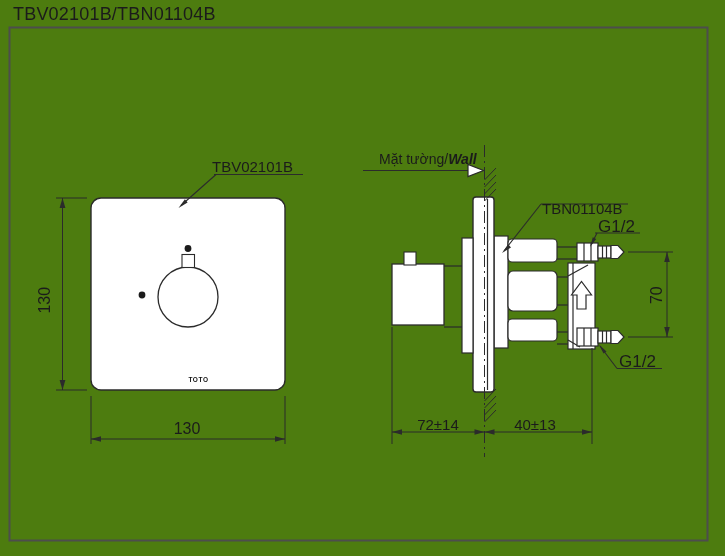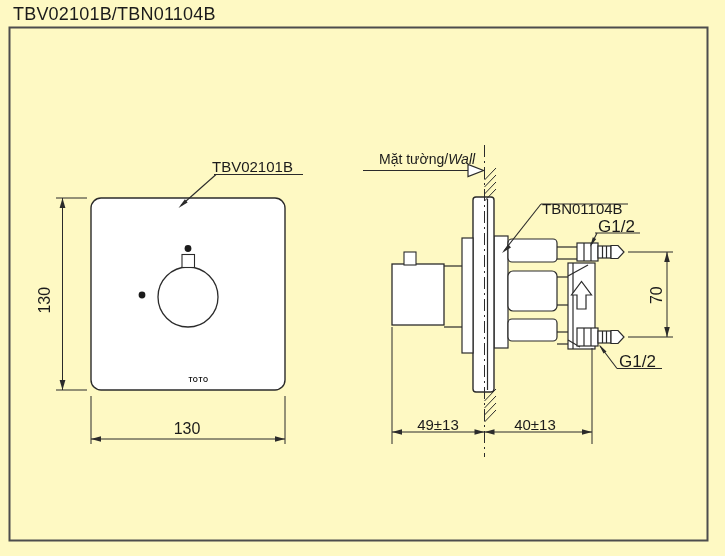--- a/index.html
+++ b/index.html
@@ -1,38 +1,38 @@
 <!DOCTYPE html>
 <html><head>
 <meta charset="utf-8">
 <style>
   html,body{margin:0;padding:0;background:#ffffff;}
   #stage{
     position:relative;
     width:725px;height:556px;
-    background:#fef9c3;
+    background:#4d7c0f;
     font-family:"Liberation Sans",sans-serif;
     overflow:hidden;
   }
   svg{position:absolute;left:0;top:0;}
   .lbl{
     position:absolute;
     color:#1b1b1b;
     white-space:nowrap;
     line-height:1.15;
     font-family:"Liberation Sans",sans-serif;
   }
   .title{font-size:18px;letter-spacing:0.2px;}
   .part{font-size:15px;}
   .dim{font-size:15px;text-align:center;}
   .dimbig{font-size:16px;text-align:center;}
   .rot{transform:rotate(-90deg);}
   .thread{font-size:17px;}
   .wall{font-size:14px;}
-  .wall .en{font-style:italic;}
+  .wall .en{font-style:italic;font-weight:bold;}
   .logo{
     font-size:6.5px;font-weight:bold;letter-spacing:0.6px;
     text-align:center;color:#111;
   }
 </style>
 </head>
 <body>
 
 <div id="stage">
 
@@ -187,16 +187,16 @@
   <div class="lbl part" style="left:212px;top:158px;">TBV02101B</div>
   <div class="lbl dimbig rot" style="left:18px;top:291px;width:54px;">130</div>
   <div class="lbl dimbig" style="left:157px;top:420px;width:60px;">130</div>
   <div class="lbl logo" style="left:185px;top:376px;width:27px;">TOTO</div>
 
   <div class="lbl wall" style="left:379px;top:151px;"><span>Mặt tường/</span><span class="en">Wall</span></div>
   <div class="lbl part" style="left:542px;top:188px;margin-top:12px;">TBN01104B</div>
   <div class="lbl thread" style="left:598px;top:217px;">G1/2</div>
   <div class="lbl thread" style="left:619px;top:352px;">G1/2</div>
   <div class="lbl dimbig rot" style="left:635px;top:286px;width:44px;">70</div>
-  <div class="lbl dim" style="left:403px;top:416px;width:70px;">49±13</div>
+  <div class="lbl dim" style="left:403px;top:416px;width:70px;">72±14</div>
   <div class="lbl dim" style="left:500px;top:416px;width:70px;">40±13</div>
 
 </div>
 
 </body></html>

